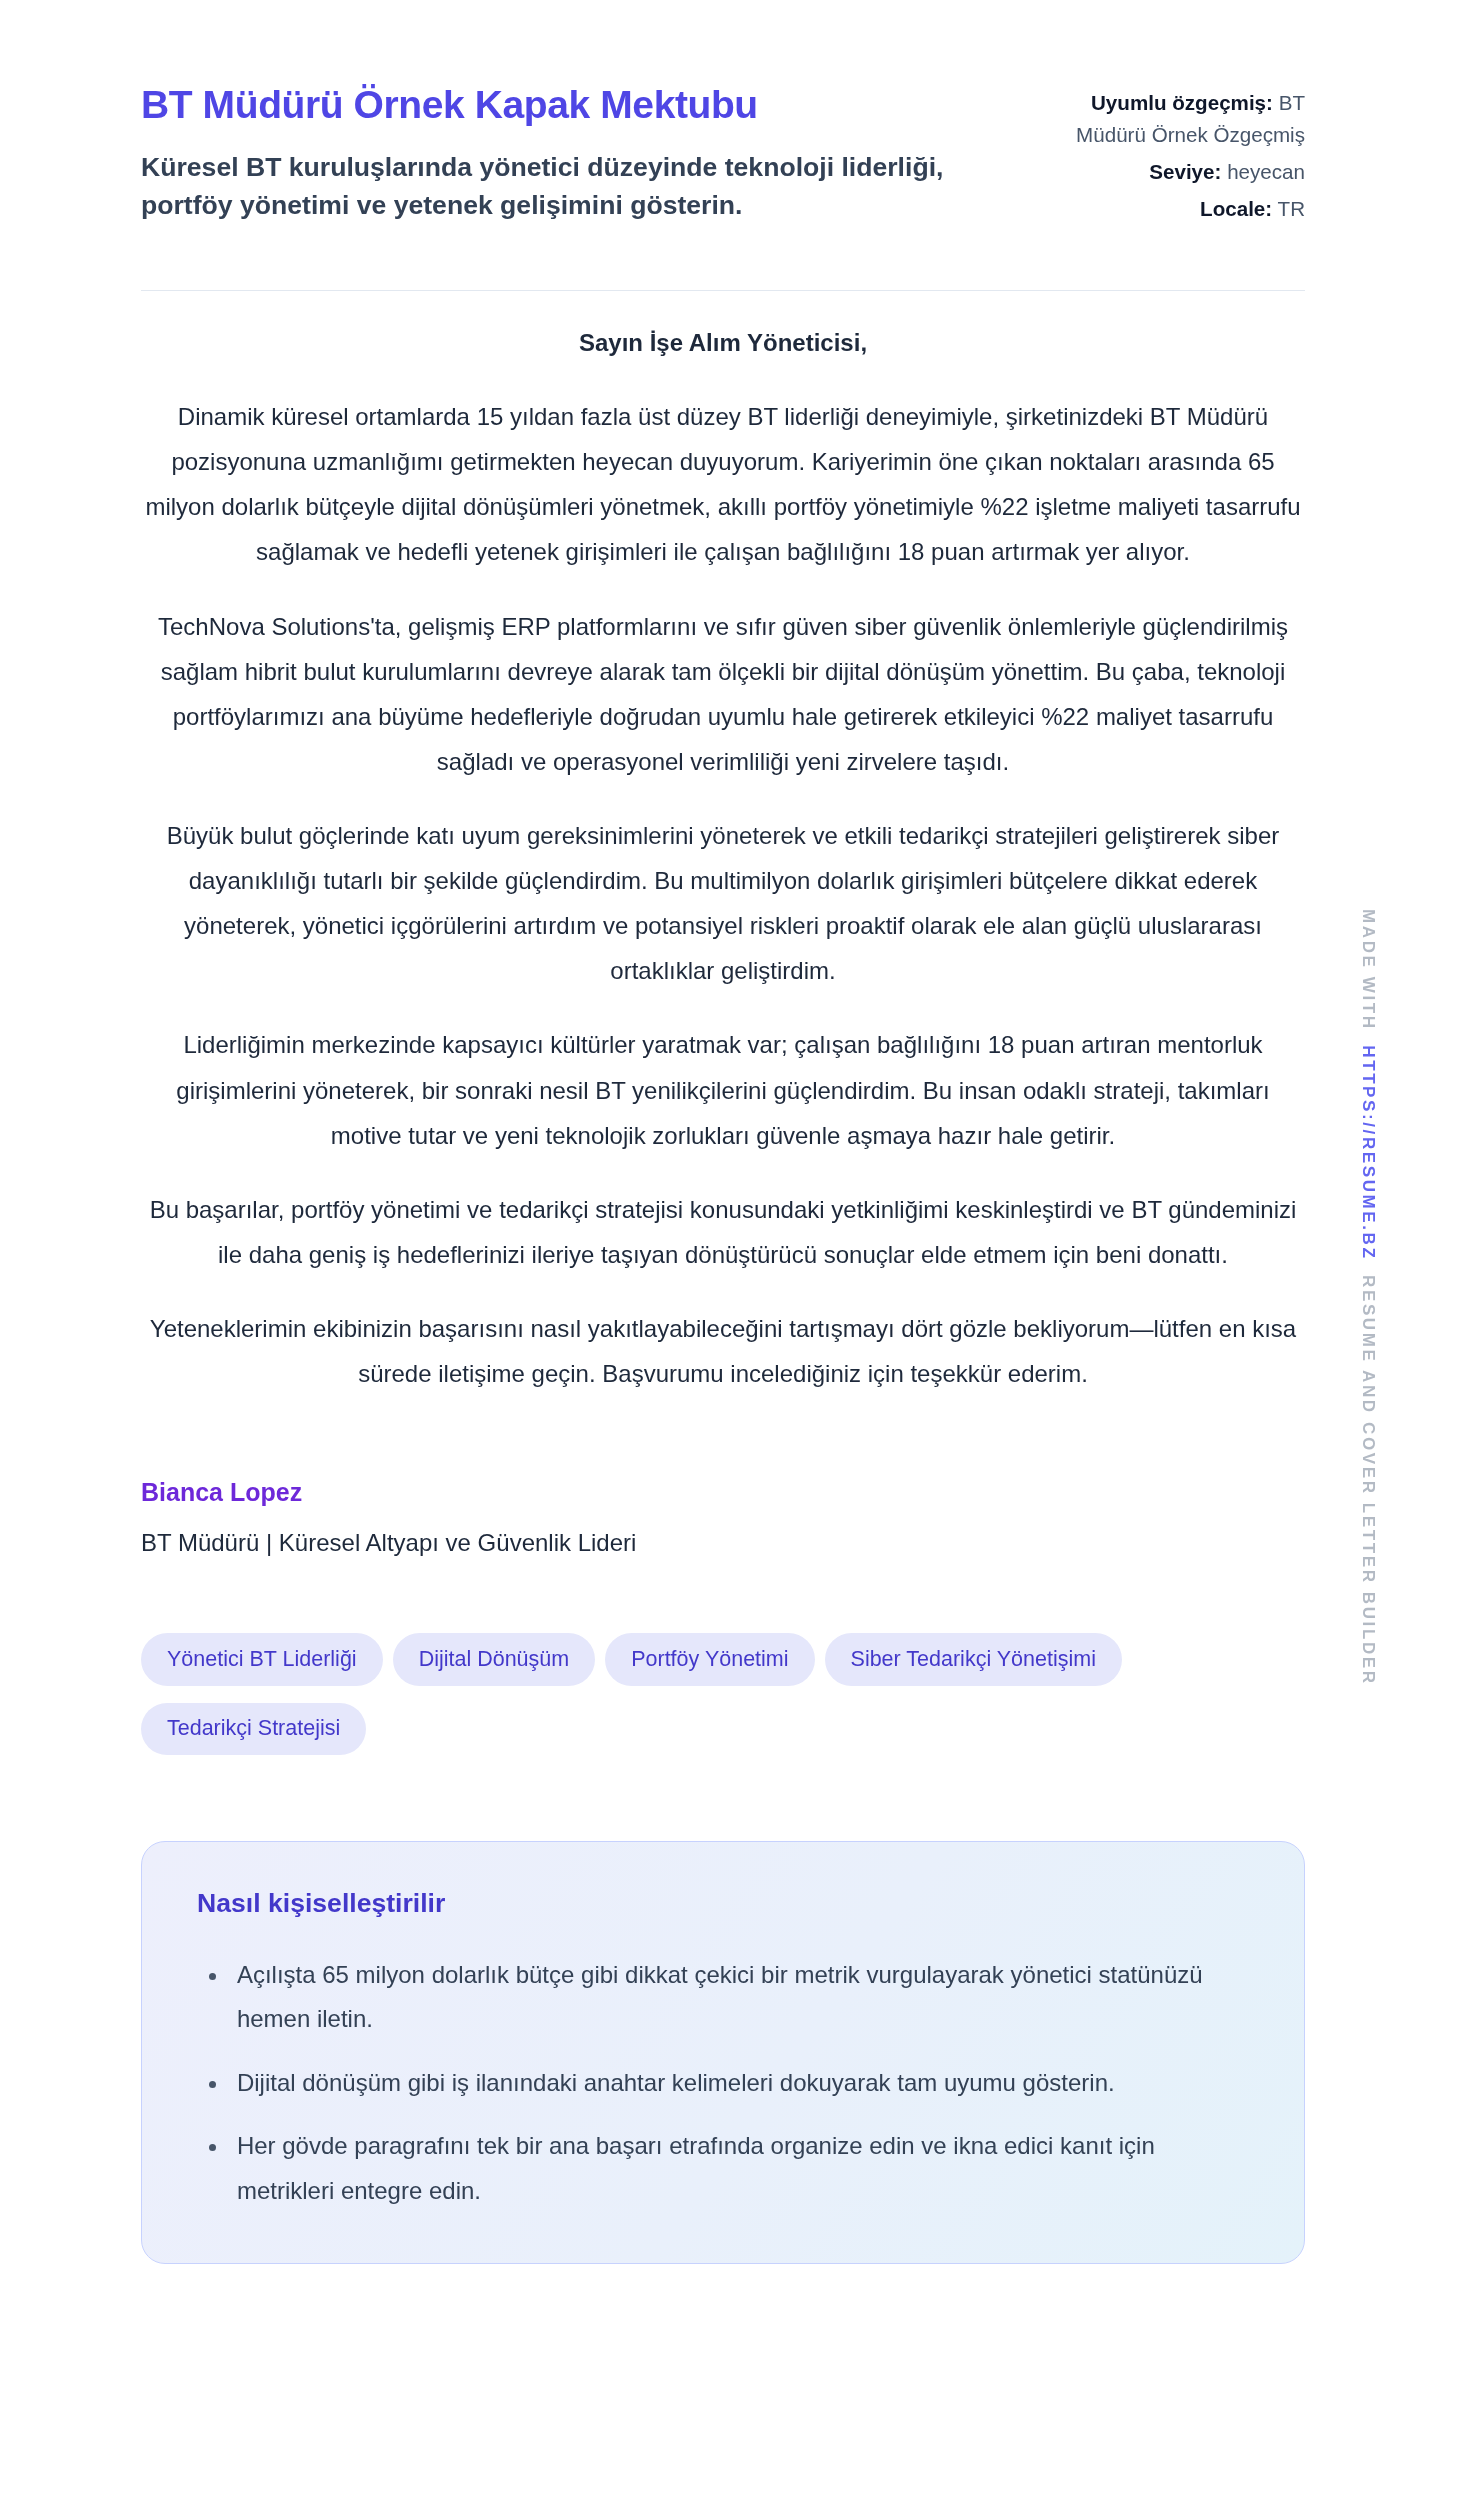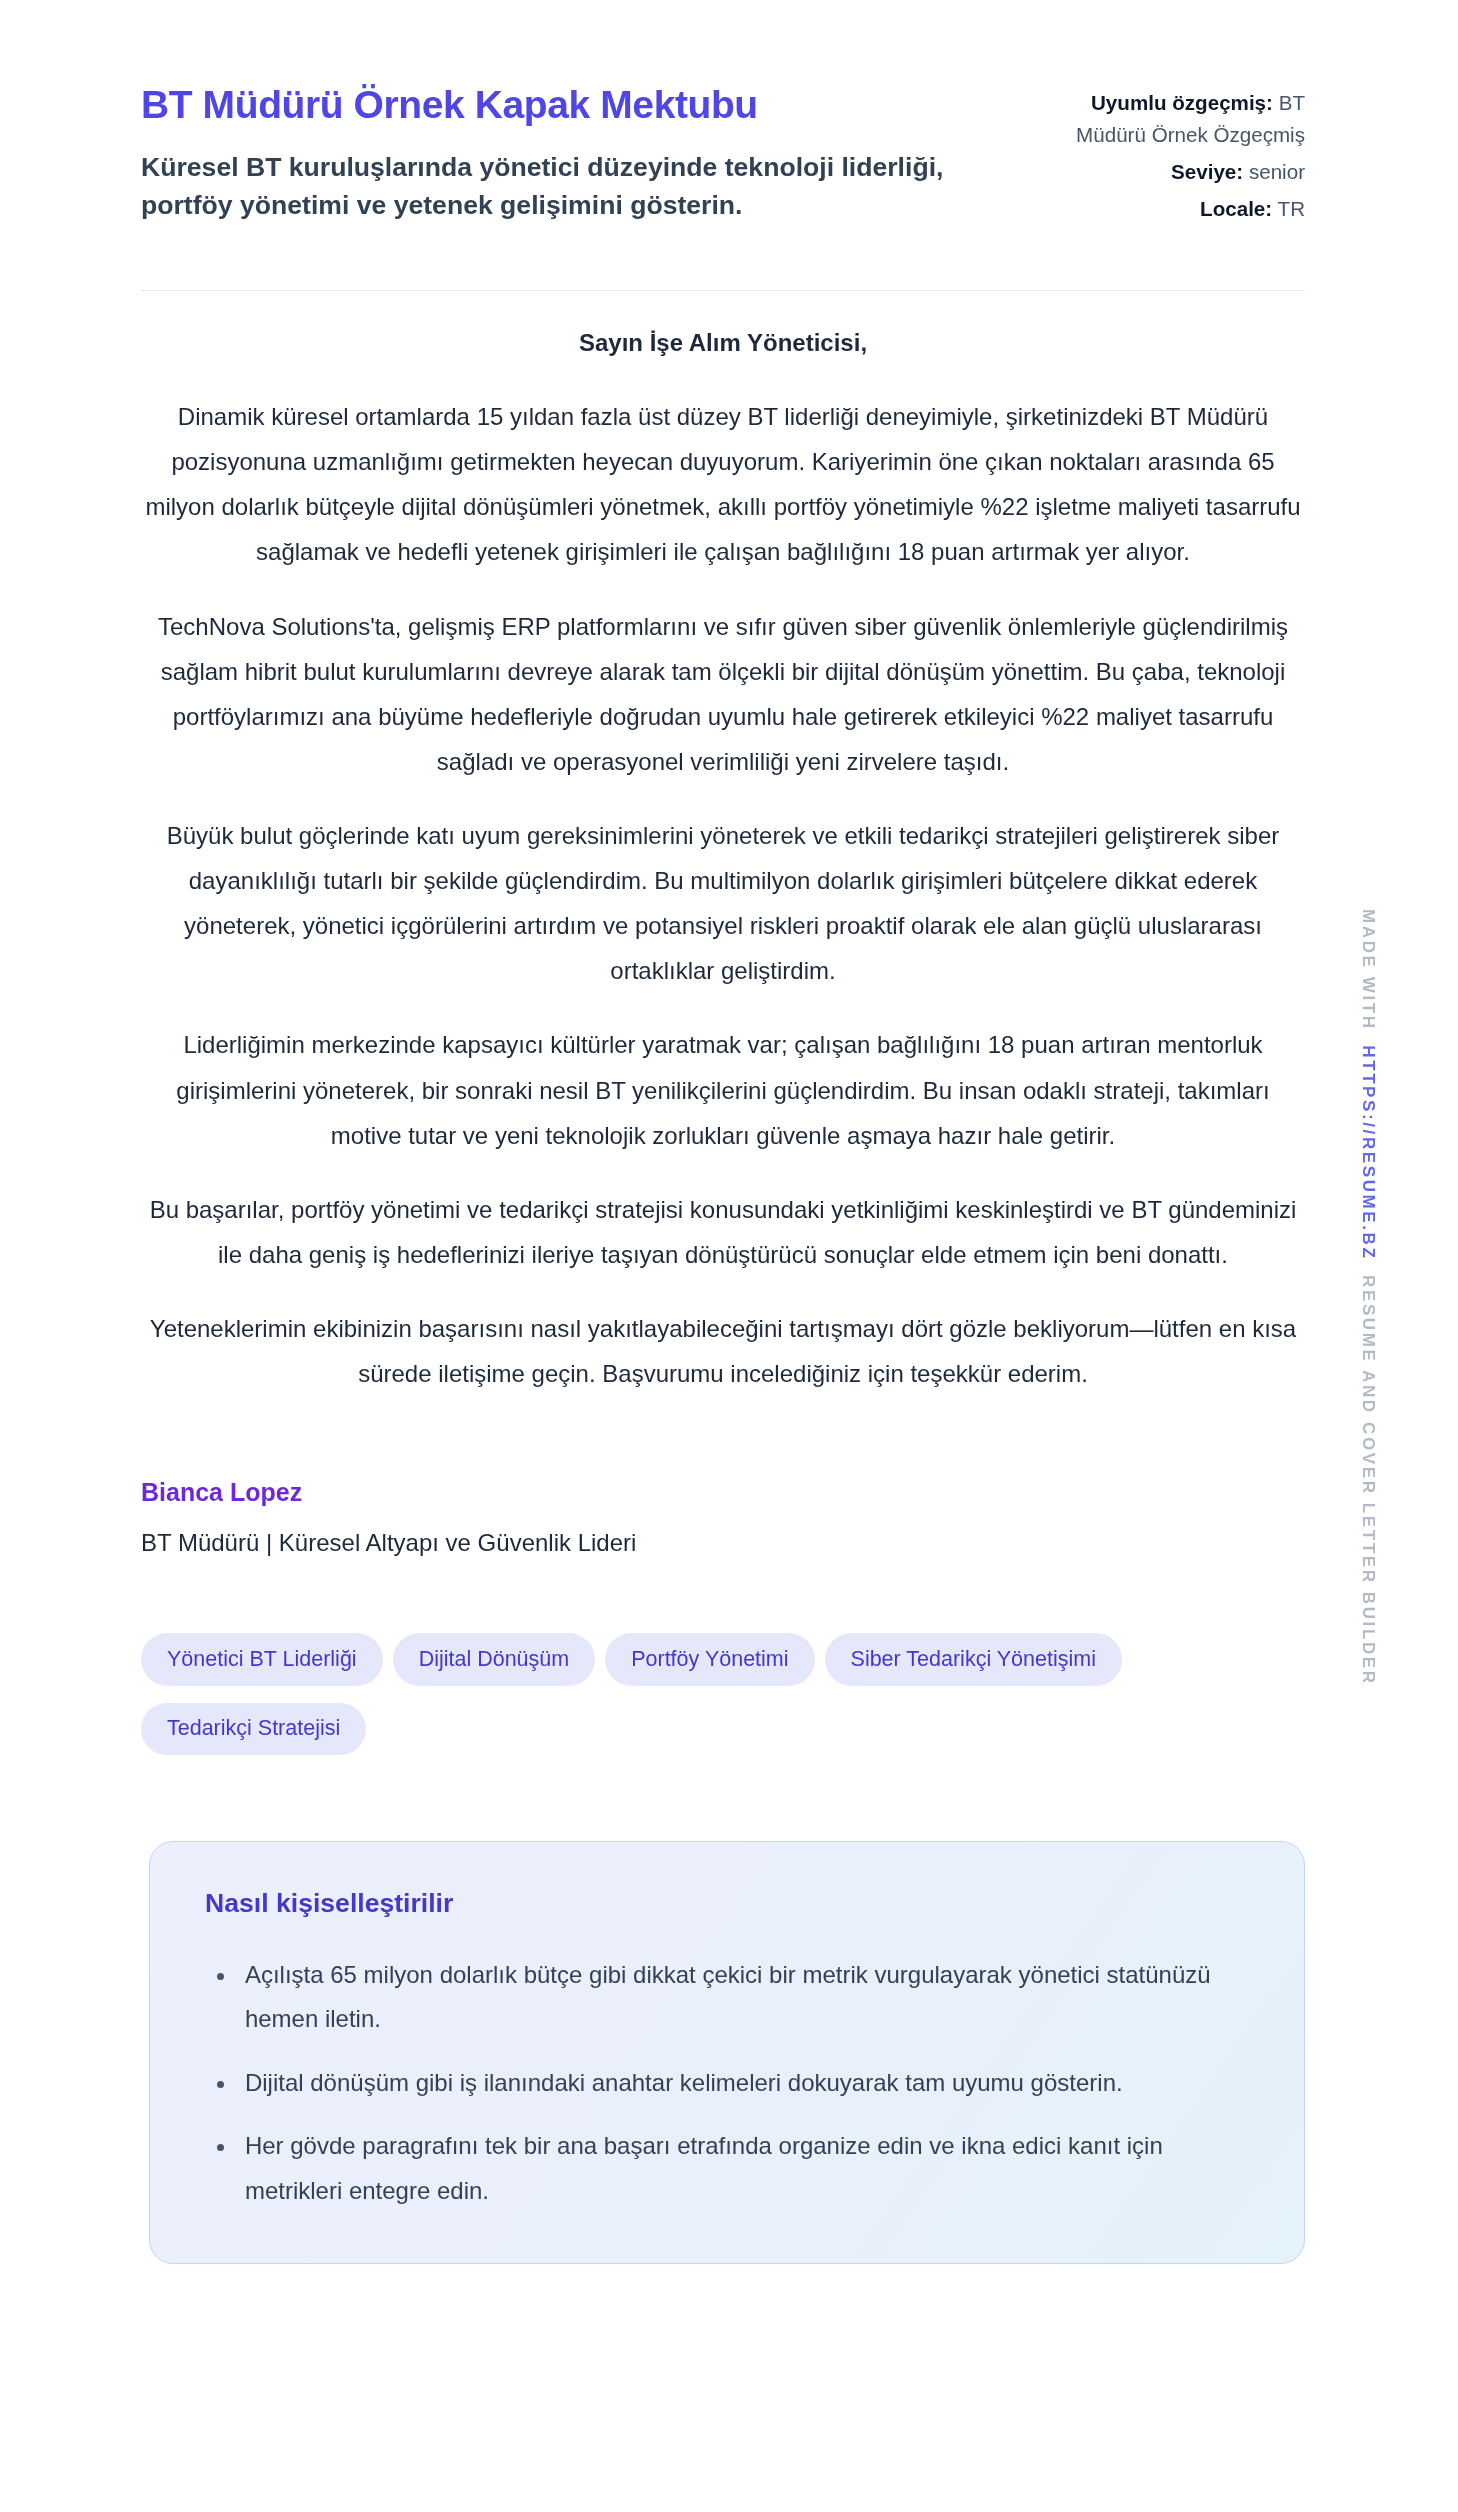--- a/index.html
+++ b/index.html
@@ -104,21 +104,20 @@
     white-space: nowrap;
   }
 
   
   .tips-card {
     margin-top: 86px;
     border: 0.9px solid #c7d2fe;
     border-radius: 24px;
     background: linear-gradient(125deg, #edeffc 0%, #e9f0fb 55%, #e4f2fa 100%);
     padding: 46px 55px 50px 55px;
-    margin-left: 8px;
   }
   .tips-heading {
     font-size: 26.6px;
     font-weight: 700;
     color: #4338ca;
   }
   .tips-list {
     margin-top: 34px;
     padding-left: 33px;
     list-style: disc;
@@ -164,21 +163,21 @@
       <h1 class="page-title">BT Müdürü Örnek Kapak Mektubu</h1>
       <p class="page-subtitle">Küresel BT kuruluşlarında yönetici düzeyinde teknoloji liderliği, portföy yönetimi ve yetenek gelişimini gösterin.</p>
     </div>
     <div class="meta">
       <div class="meta-row">
         <span class="meta-label">Uyumlu özgeçmiş:</span>
         <span class="meta-value">BT Müdürü Örnek Özgeçmiş</span>
       </div>
       <div class="meta-row">
         <span class="meta-label">Seviye:</span>
-        <span class="meta-value">senior</span>
+        <span class="meta-value">heyecan</span>
       </div>
       <div class="meta-row">
         <span class="meta-label">Locale:</span>
         <span class="meta-value">TR</span>
       </div>
     </div>
   </header>
 
   <section class="letter">
     <p class="letter-greeting">Sayın İşe Alım Yöneticisi,</p>

